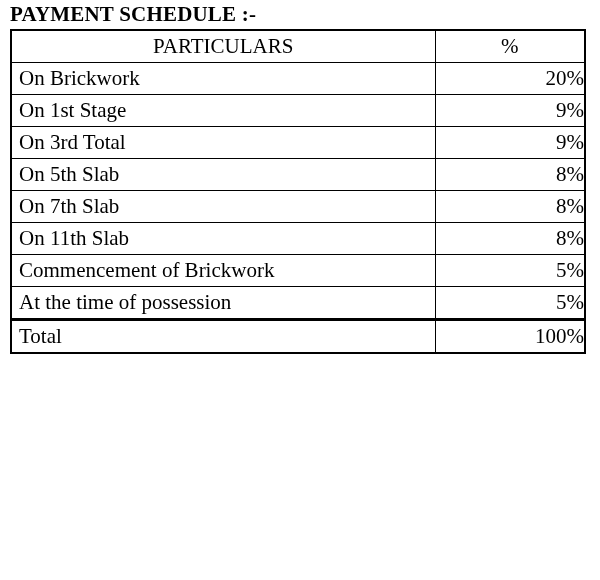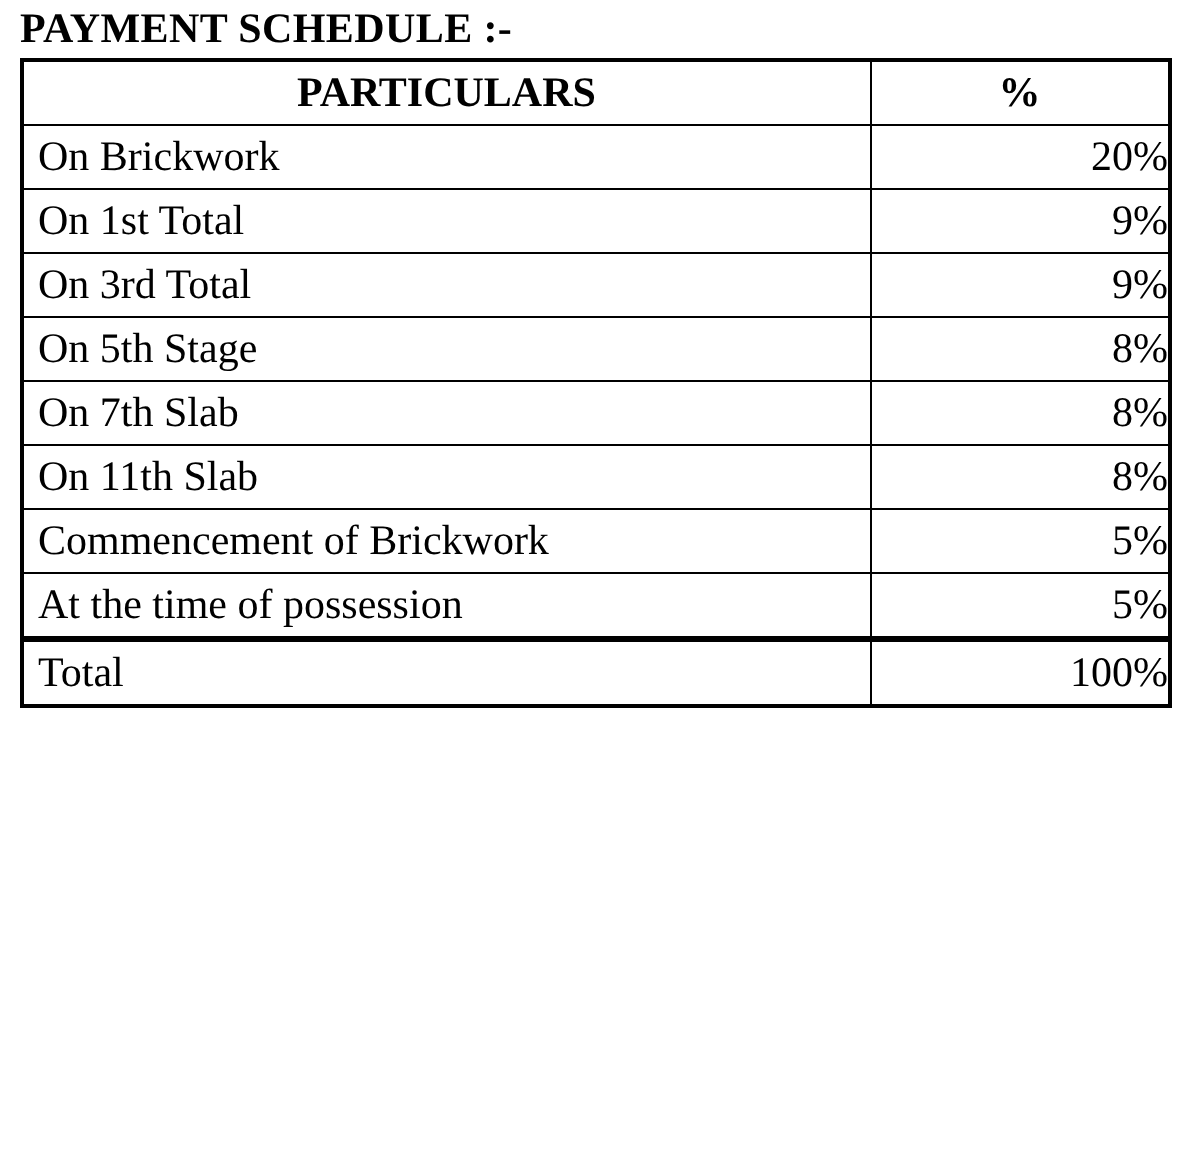--- a/index.html
+++ b/index.html
@@ -50,21 +50,20 @@
 
   .cell-particulars {
     padding-left: 7px !important;
     text-align: left;
   }
   .cell-percent {
     text-align: right;
   }
   .header-row td {
     text-align: center;
-    font-weight: bold;
   }
   .header-row .cell-particulars {
     text-align: center;
     padding-left: 0 !important;
   }
   
   tr.total-row td {
     border-top: 3px solid #000000;
   }
   
@@ -88,29 +87,29 @@
       <tr class="header-row">
         <td class="cell-particulars">PARTICULARS</td>
         <td class="cell-percent">%</td>
       </tr>
 
       <tr>
         <td class="cell-particulars">On Brickwork</td>
         <td class="cell-percent">20%</td>
       </tr>
       <tr>
-        <td class="cell-particulars">On 1st Total</td>
+        <td class="cell-particulars">On 1st Stage</td>
         <td class="cell-percent">9%</td>
       </tr>
       <tr>
         <td class="cell-particulars">On 3rd Total</td>
         <td class="cell-percent">9%</td>
       </tr>
       <tr>
-        <td class="cell-particulars">On 5th Stage</td>
+        <td class="cell-particulars">On 5th Slab</td>
         <td class="cell-percent">8%</td>
       </tr>
       <tr>
         <td class="cell-particulars">On 7th Slab</td>
         <td class="cell-percent">8%</td>
       </tr>
       <tr>
         <td class="cell-particulars">On 11th Slab</td>
         <td class="cell-percent">8%</td>
       </tr>

